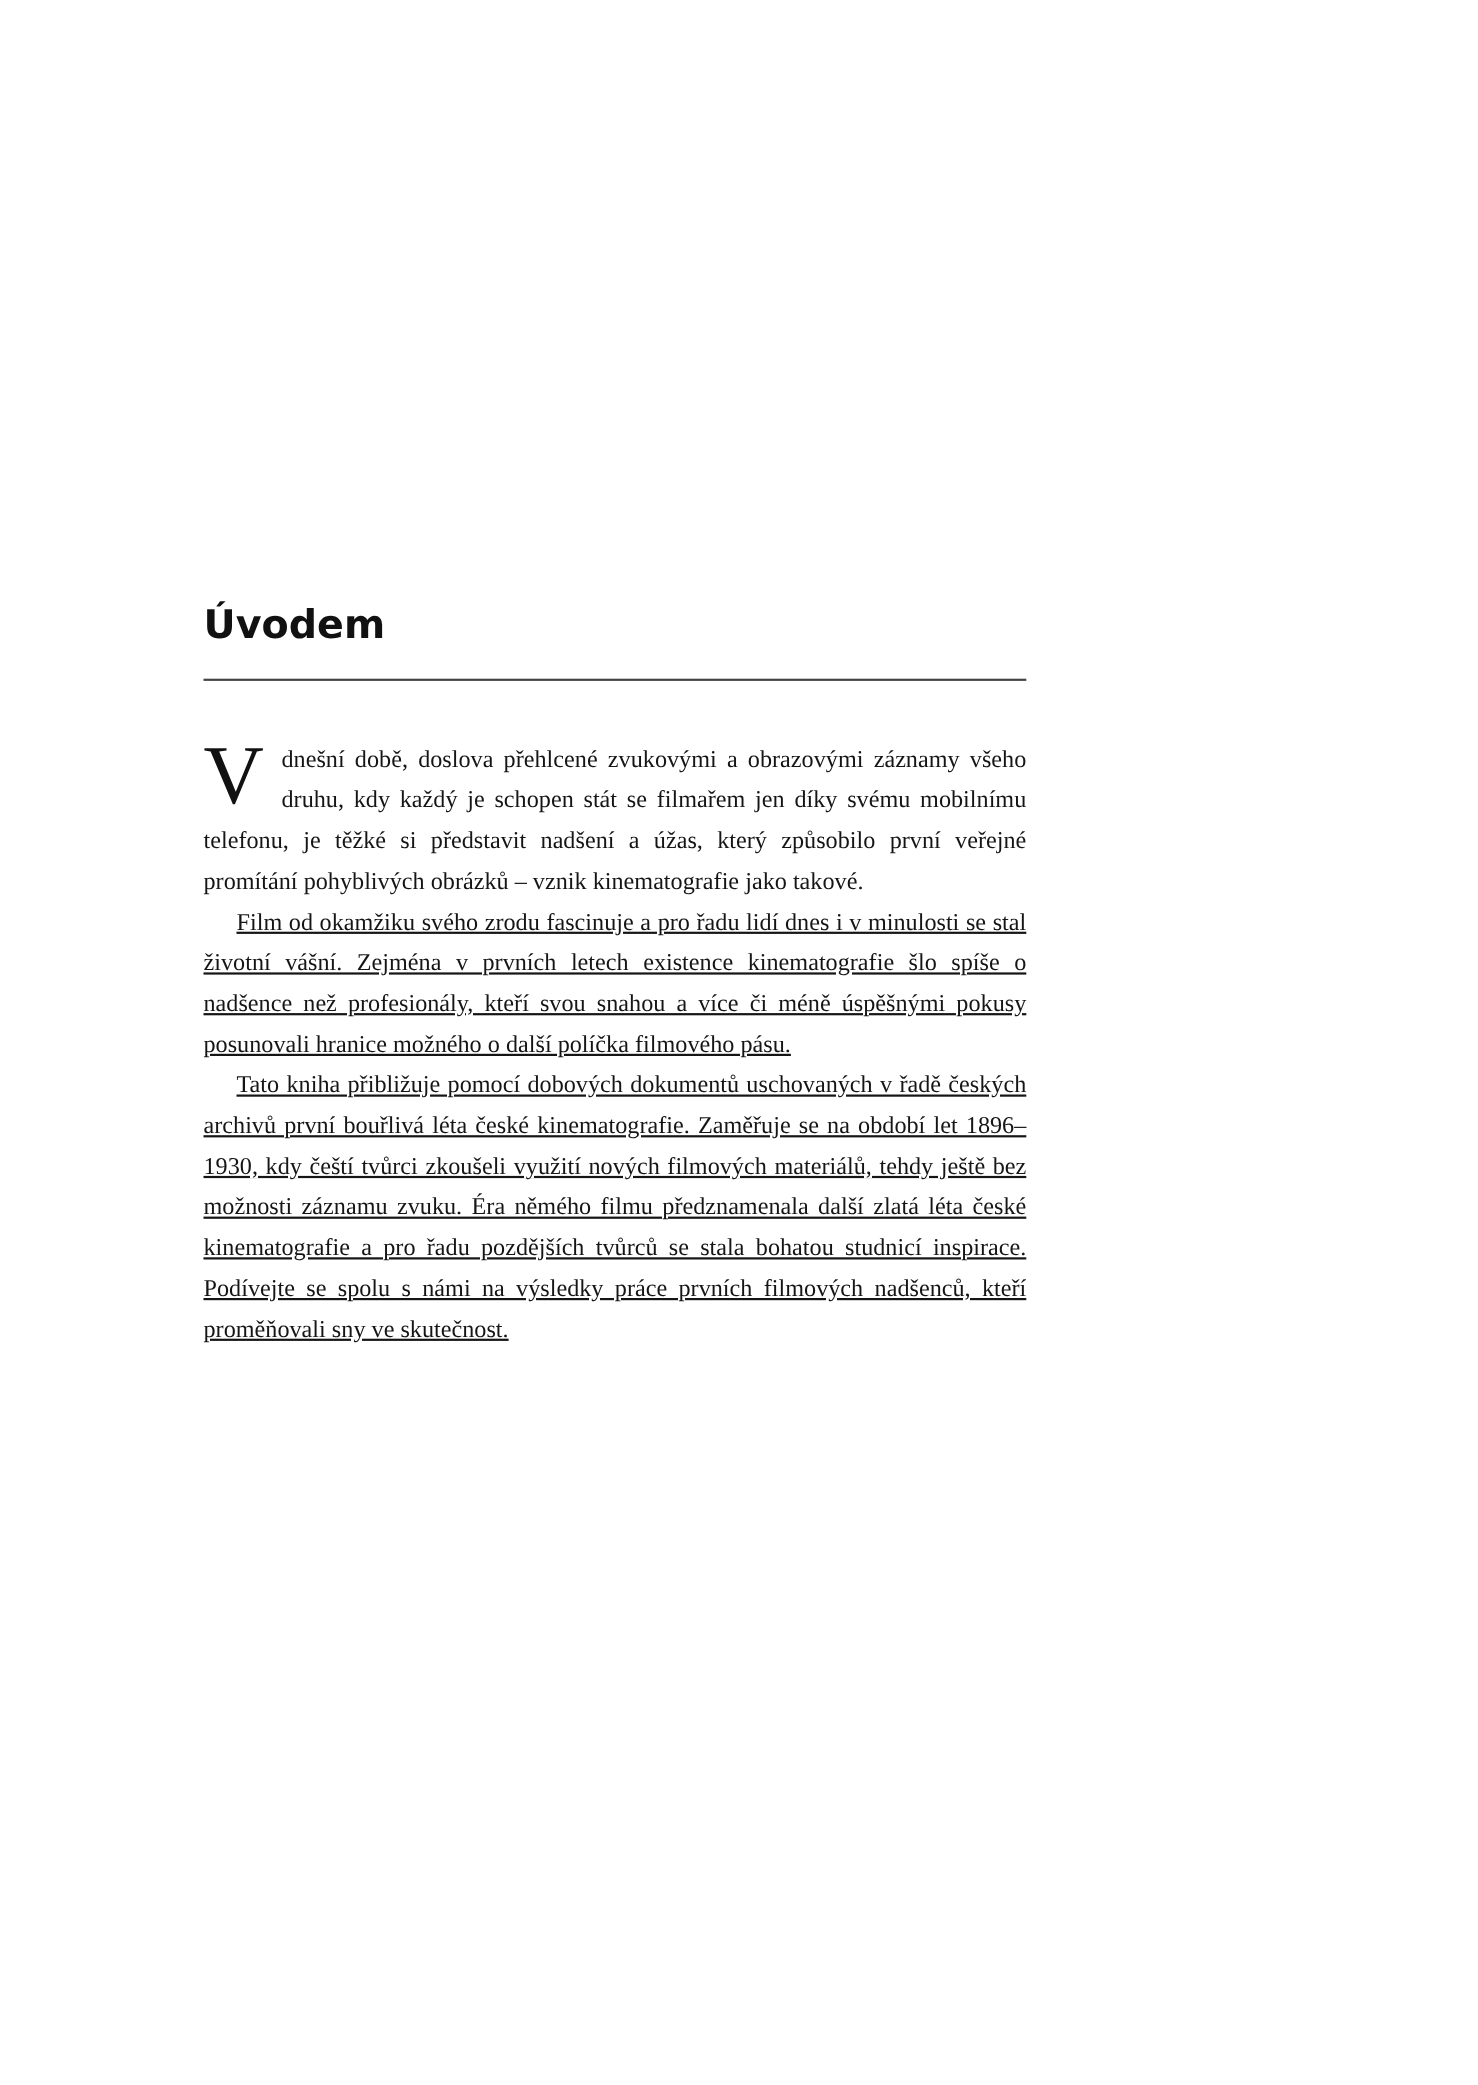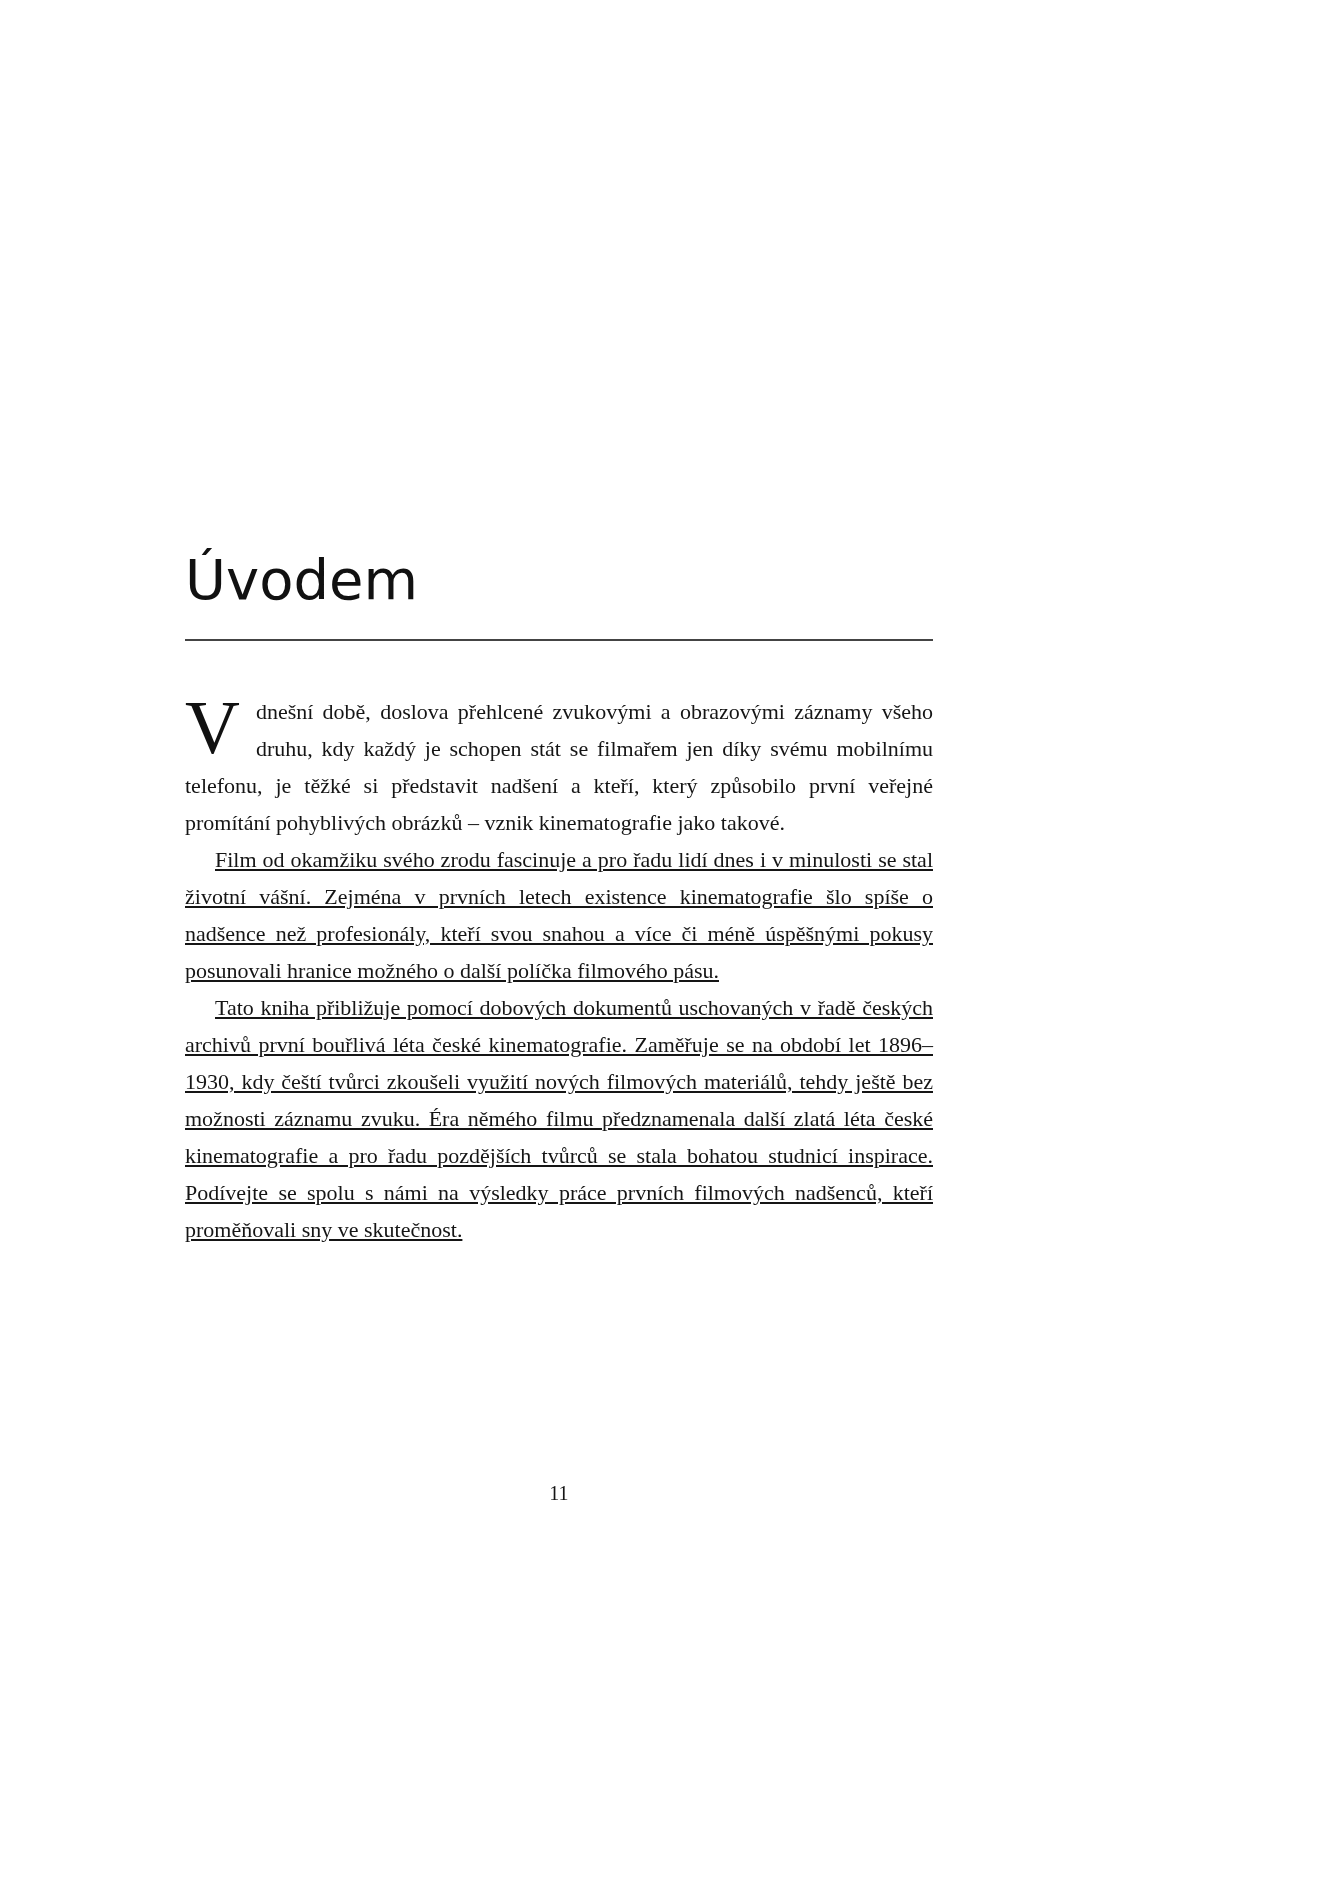--- a/index.html
+++ b/index.html
@@ -19,22 +19,22 @@
   .content {
     position: absolute;
     left: 185px;
     top: 0;
     width: 748px;
   }
   .chapter-title {
     margin: 0;
     margin-top: 549px;
     font-family: "DejaVu Sans", sans-serif;
-    font-weight: 400;
-    font-size: 56px;
+    font-weight: 700;
+    font-size: 36px;
     letter-spacing: 0px;
     color: #111111;
     line-height: 1.1;
   }
   .title-rule {
     border: none;
     border-top: 2px solid #444444;
     margin: 0;
     margin-top: 28px;
     width: 100%;
@@ -84,24 +84,23 @@
 <div class="page">
   <div class="content">
 
     <h1 class="chapter-title">Úvodem</h1>
 
     <hr class="title-rule">
 
     <div class="body-text">
 
       <p>
-        <span class="dropcap">V</span><span>dnešní době, doslova přehlcené zvukovými a obrazovými záznamy všeho druhu, kdy každý je schopen stát se filmařem jen díky svému mobilnímu telefonu, je těžké si představit nadšení a kteří, který způsobilo první veřejné promítání pohyblivých obrázků – vznik kinematografie jako takové.</span>
+        <span class="dropcap">V</span><span>dnešní době, doslova přehlcené zvukovými a obrazovými záznamy všeho druhu, kdy každý je schopen stát se filmařem jen díky svému mobilnímu telefonu, je těžké si představit nadšení a úžas, který způsobilo první veřejné promítání pohyblivých obrázků – vznik kinematografie jako takové.</span>
       </p>
 
       <p class="indent">Film od okamžiku svého zrodu fascinuje a pro řadu lidí dnes i v minulosti se stal životní vášní. Zejména v prvních letech existence kinematografie šlo spíše o nadšence než profesionály, kteří svou snahou a více či méně úspěšnými pokusy posunovali hranice možného o další políčka filmového pásu.</p>
 
       <p class="indent">Tato kniha přibližuje pomocí dobových dokumentů uschovaných v řadě českých archivů první bouřlivá léta české kinematografie. Zaměřuje se na období let 1896–1930, kdy čeští tvůrci zkoušeli využití nových filmových materiálů, tehdy ještě bez možnosti záznamu zvuku. Éra němého filmu předznamenala další zlatá léta české kinematografie a pro řadu pozdějších tvůrců se stala bohatou studnicí inspirace. Podívejte se spolu s námi na výsledky práce prvních filmových nadšenců, kteří proměňovali sny ve skutečnost.</p>
 
     </div>
   </div>
 
-  <div class="page-number">11</div>
 </div>
 
 </body></html>

